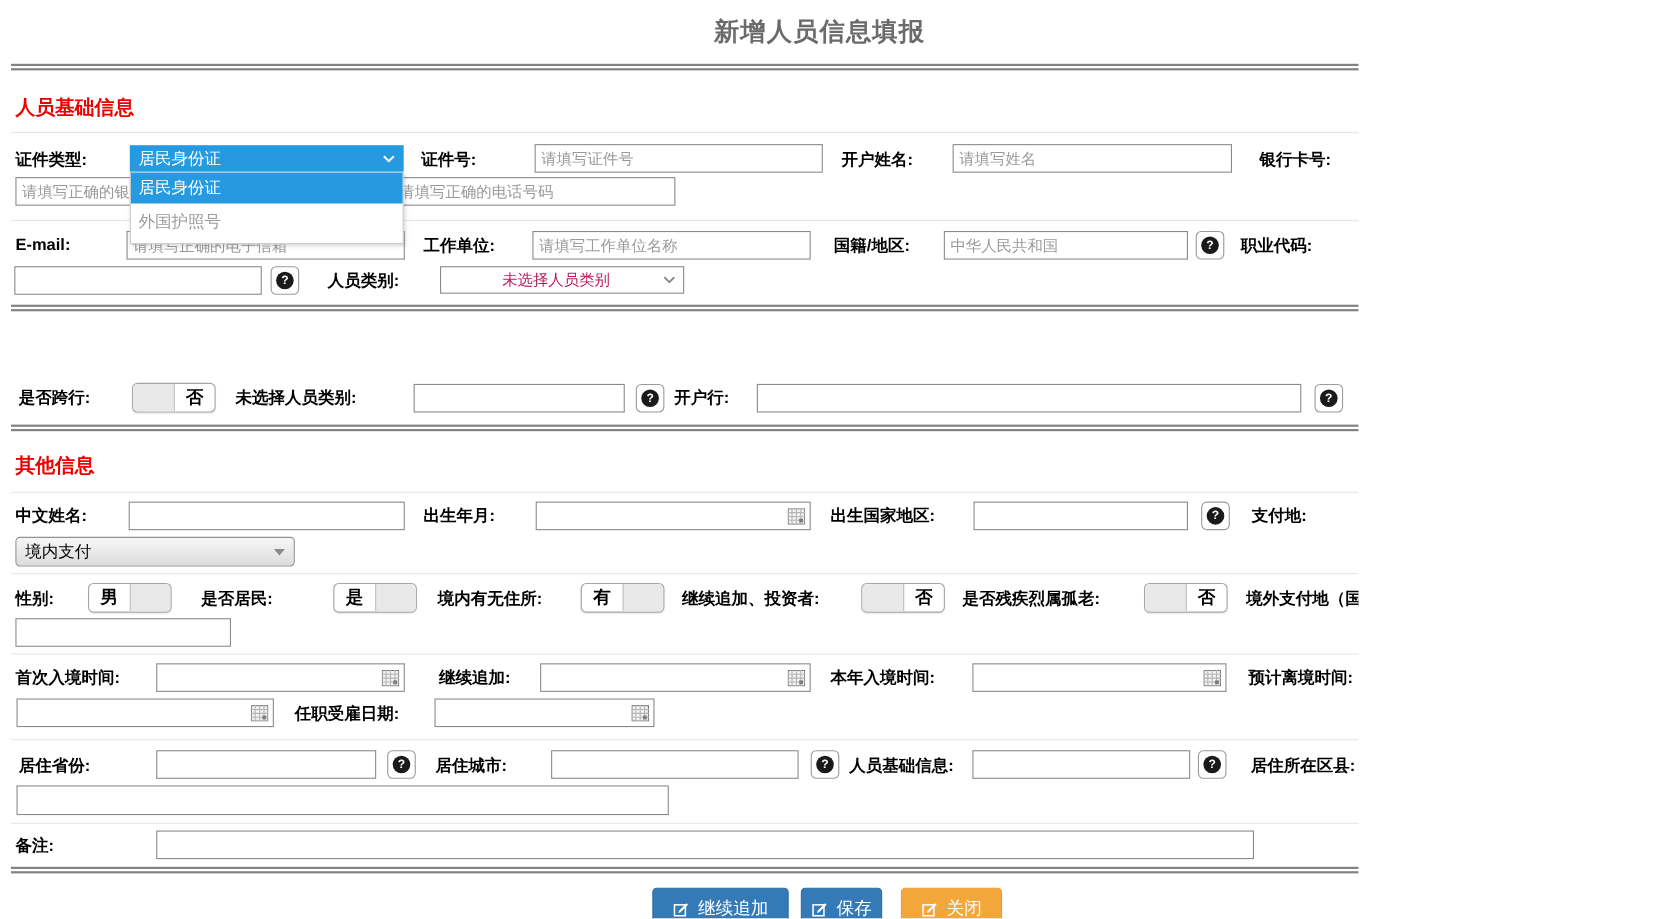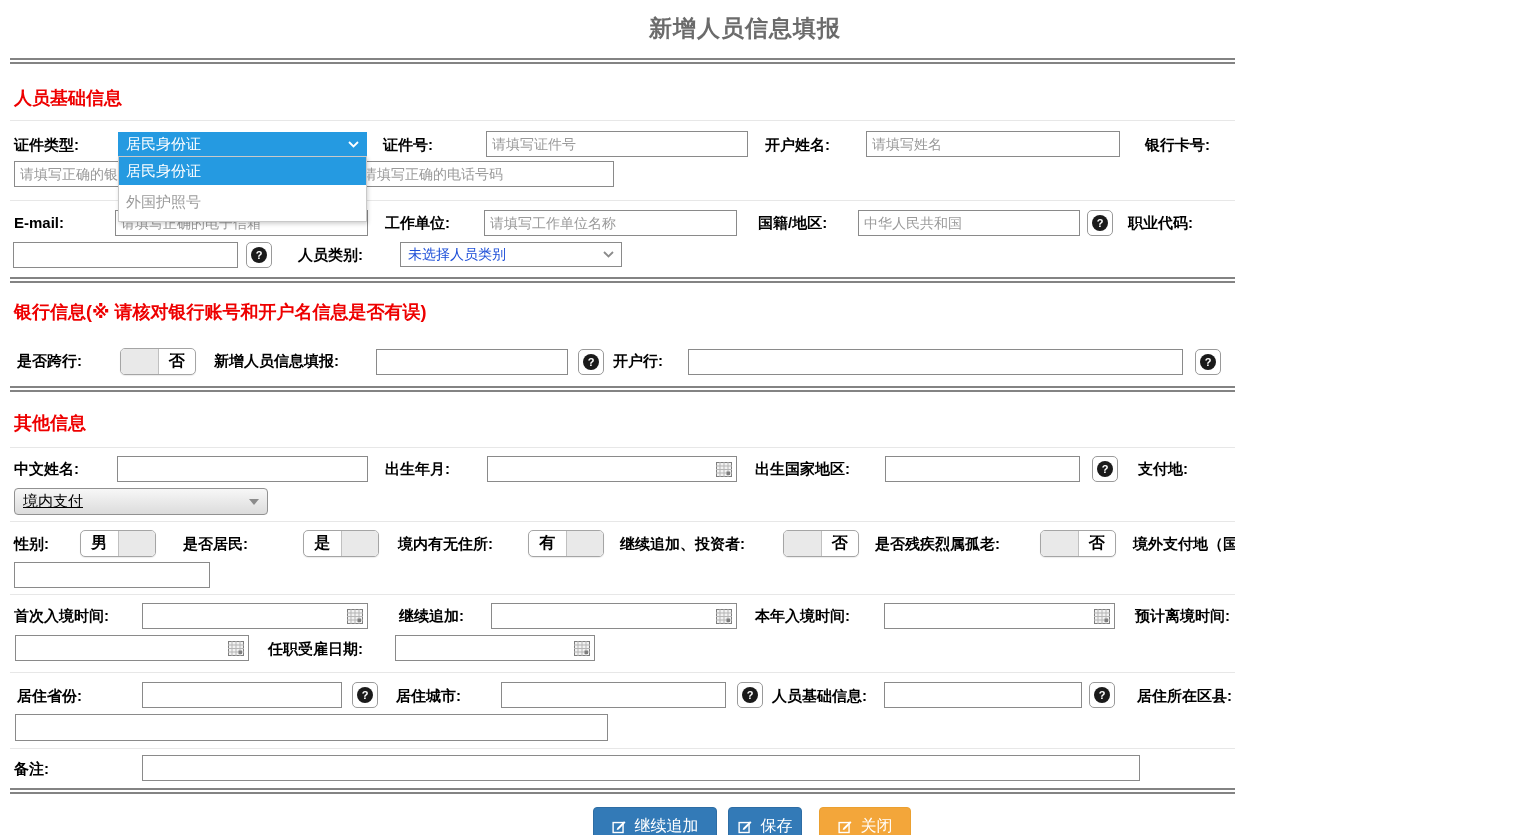--- a/index.html
+++ b/index.html
@@ -45,26 +45,26 @@
     font-size:15px;cursor:pointer;z-index:6;}
   .sel-blue .val{flex:1;}
   .dropdown-panel{position:absolute;left:118px;top:156px;width:249px;height:66px;background:#fff;
     border:1px solid #c9c9c9;box-sizing:border-box;box-shadow:1px 2px 4px rgba(0,0,0,.18);z-index:5;}
   .opt{height:28px;line-height:28px;padding:0 7px;font-size:15px;cursor:pointer;}
   .opt.sel{background:#259ae1;color:#fff;}
   .opt.dim{color:#9a9a9a;margin-top:3px;}
 
   .sel-plain{position:absolute;height:25px;border:1px solid #8a8a8a;background:#fff;
     box-sizing:border-box;display:flex;align-items:center;padding:0 7px;font-size:14px;
-    color:#1d4ed8;cursor:pointer;}
+    color:#be185d;cursor:pointer;text-align:center;}
   .sel-plain .val{flex:1;}
 
   .sel-gray{position:absolute;height:27px;border:1px solid #919191;border-radius:4px;
     background:linear-gradient(#f7f7f7,#dcdcdc);box-sizing:border-box;display:flex;
-    align-items:center;padding:0 8px;font-size:15px;color:#000;cursor:pointer;text-decoration:underline;}
+    align-items:center;padding:0 8px;font-size:15px;color:#000;cursor:pointer;}
   .sel-gray .val{flex:1;}
   .tri{width:0;height:0;border-left:5px solid transparent;border-right:5px solid transparent;
     border-top:6px solid #8b8b8b;}
 
   .btn{position:absolute;top:807px;height:38px;border-radius:4px;color:#fff;font-size:16px;
     display:flex;align-items:center;justify-content:center;gap:8px;cursor:pointer;
     font-family:inherit;padding:0;}
   .btn.blue{background:#337ab7;border:1px solid #2e6da4;}
   .btn.orange{background:#f3a63a;border:1px solid #eba030;}
 
@@ -121,27 +121,26 @@
   <div class="lbl" style="left:298px;top:246px">人员类别:</div>
   <div class="sel-plain" style="left:400px;top:242px;width:222px">
     <span class="val">未选择人员类别</span>
     <svg width="11" height="7" viewBox="0 0 11 7">
         <polyline points="1,1 5.5,5.5 10,1" fill="none" stroke="#8b8b8b" stroke-width="1.8"></polyline>
       </svg>
   </div>
 
   <div class="hr3d" style="top:277px"></div>
 
-  <div class="sect" style="left:14px;top:300px">银行信息(※ 请核对银行账号和开户名信息是否有误)</div>
   <div class="lbl" style="left:17px;top:352px">是否跨行:</div>
   <div class="toggle off" style="left:120px;top:348px">
     <span class="half gray"></span>
     <span class="half">否</span>
   </div>
-  <div class="lbl" style="left:214px;top:352px">新增人员信息填报:</div>
+  <div class="lbl" style="left:214px;top:352px">未选择人员类别:</div>
   <input class="inp" style="left: 376px; top: 349px; width: 192px;">
   <button class="q" style="left:578px;top:349px">
       <span class="circ">?</span>
     </button>
   <div class="lbl" style="left:613px;top:352px">开户行:</div>
   <input class="inp" style="left: 688px; top: 349px; width: 495px;">
   <button class="q" style="left:1195px;top:349px">
       <span class="circ">?</span>
     </button>
 

